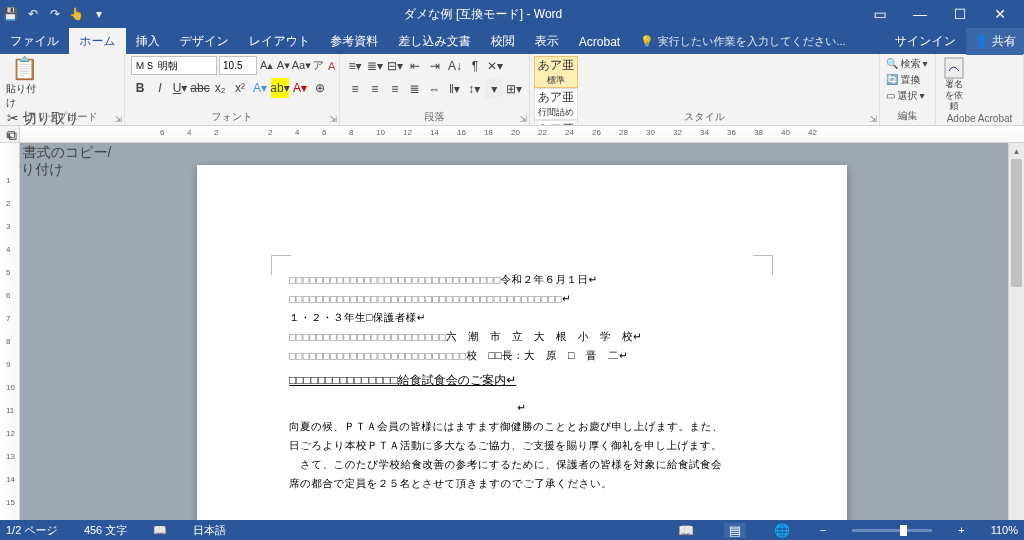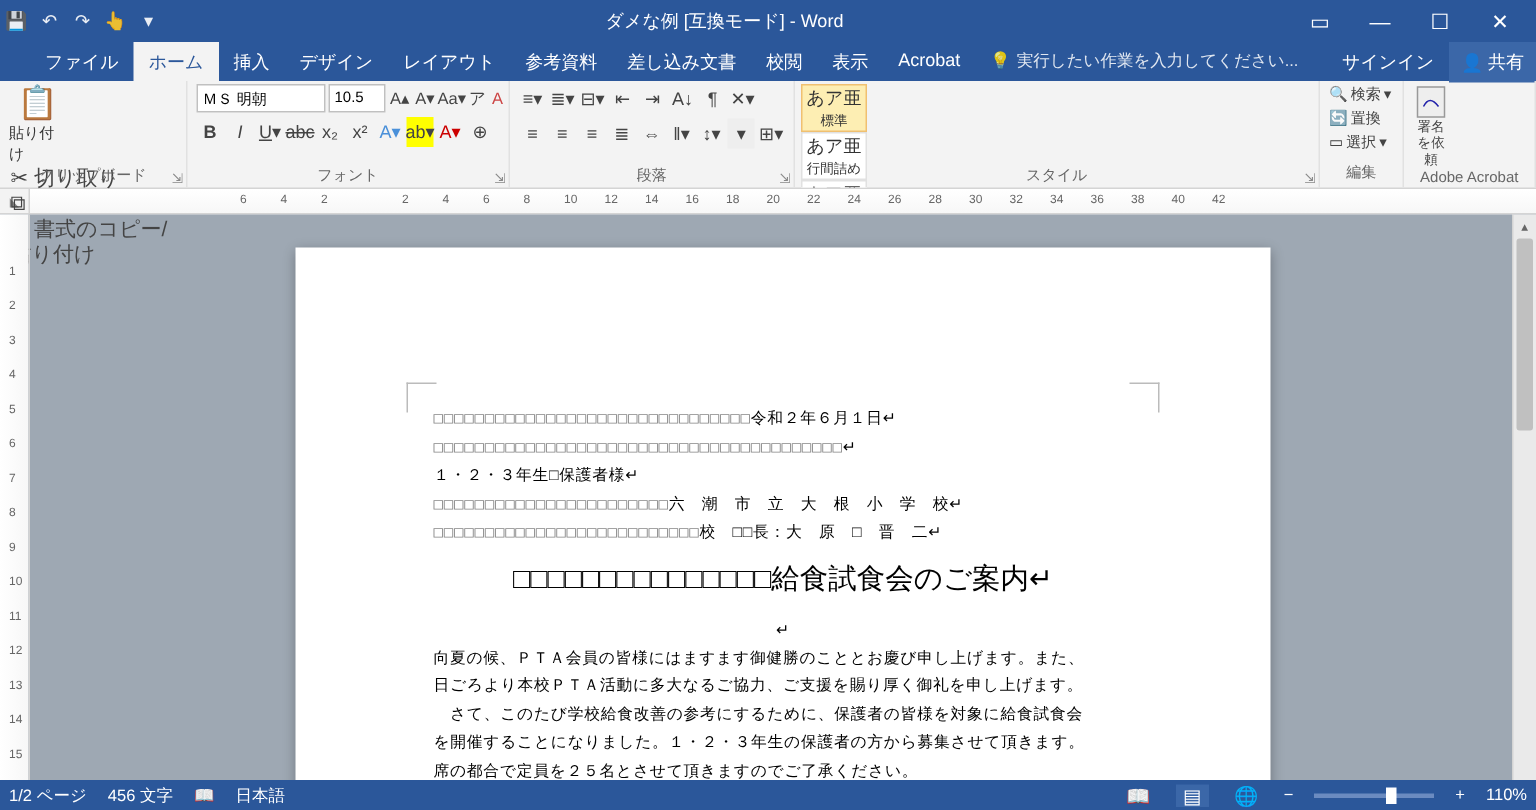--- a/index.html
+++ b/index.html
@@ -3,21 +3,21 @@
 <meta charset="utf-8">
 <style>
 * { margin: 0; padding: 0; box-sizing: border-box; font-family: "Meiryo UI", "Yu Gothic UI", sans-serif; }
 body { background: #f3f3f3; width: 1024px; height: 540px; overflow: hidden; font-size: 11px; }
 .titlebar { background: #2b579a; height: 28px; display: flex; align-items: center; color: #fff; padding: 0 4px; }
 .qat { display: flex; gap: 8px; align-items: center; }
 .qat .icon { width: 14px; height: 14px; display: inline-flex; align-items: center; justify-content: center; font-size: 12px; opacity: .9; }
 .titlebar .title { flex: 1; text-align: center; font-size: 12px; }
 .winctl { display: flex; gap: 0; }
 .winctl div { width: 40px; height: 28px; display: flex; align-items: center; justify-content: center; font-size: 14px; }
-.tabrow { background: #2b579a; height: 26px; display: flex; align-items: flex-start; color: #fff; font-size: 12px; padding-left: 20px; }
+.tabrow { background: #2b579a; height: 26px; display: flex; align-items: center; color: #fff; font-size: 12px; padding-left: 0; }
 .tab { padding: 5px 10px 4px; cursor: pointer; }
 .tab.active { background: #f3f3f3; color: #2b579a; }
 .tab.tell { font-size: 11px; opacity: .85; display: flex; align-items: center; gap: 4px; }
 .tabspacer { flex: 1; }
 .signin { padding: 5px 10px; font-size: 12px; }
 .share { background: #3b67a8; padding: 5px 8px; font-size: 12px; display: flex; align-items: center; gap: 3px; }
 .ribbon { background: #f3f3f3; height: 72px; border-bottom: 1px solid #d4d4d4; display: flex; }
 .group { border-right: 1px solid #e1e1e1; padding: 2px 6px 0; display: flex; flex-direction: column; position: relative; }
 .group .label { position: absolute; bottom: 1px; left: 0; right: 0; text-align: center; font-size: 10px; color: #666; }
 .group .label .launcher { position: absolute; right: 2px; bottom: 0; font-size: 9px; color: #888; }
@@ -49,24 +49,24 @@
 .docarea { display: flex; height: 383px; background: #9ea8b3; }
 .vruler { width: 20px; background: linear-gradient(90deg,#fff,#f7f7f7); border-right: 1px solid #d4d4d4; font-size: 8px; color: #666; position: relative; }
 .vruler .tick { position: absolute; left: 6px; }
 .page-scroll { flex: 1; overflow: hidden; display: flex; justify-content: center; padding-top: 22px; }
 .page { background: #fff; width: 650px; height: 800px; box-shadow: 0 2px 8px rgba(0,0,0,.3); position: relative; }
 .page .cropmark { position: absolute; width: 20px; height: 20px; }
 .cm-tl { left: 74px; top: 90px; border-left: 1px solid #bbb; border-top: 1px solid #bbb; }
 .cm-tr { right: 74px; top: 90px; border-right: 1px solid #bbb; border-top: 1px solid #bbb; }
 .content { position: absolute; top: 105px; left: 92px; right: 92px; font-family: "MS Mincho", serif; font-size: 10.5px; color: #000; line-height: 1.8; }
 .content .line { white-space: nowrap; letter-spacing: .5px; }
-.content .title { font-size: 19px; text-align: center; margin: 6px 0; }
+.content .title { font-size: 12px; text-align: left; margin: 6px 0; text-decoration: underline; }
 .content .line .sq { color: #888; font-family: monospace; }
 .para2 { letter-spacing: .3px; }
-.statusbar { position: absolute; bottom: 0; left: 0; right: 0; height: 20px; background: #2b579a; color: #fff; font-size: 11px; display: flex; align-items: center; padding: 0 6px; gap: 14px; }
+.statusbar { position: absolute; bottom: 0; left: 0; right: 0; height: 20px; background: #2b579a; color: #fff; font-size: 11px; display: flex; align-items: center; padding: 0 6px; gap: 26px; }
 .statusbar .spacer { flex: 1; }
 .statusbar .vb { width: 22px; text-align: center; font-size: 13px; }
 .zoom-slider { width: 80px; height: 3px; background: #6b8bc0; position: relative; }
 .zoom-slider .thumb { width: 7px; height: 11px; background: #fff; position: absolute; top: -4px; left: 48px; }
 .scrollbar { position: absolute; right: 0; top: 143px; width: 16px; bottom: 20px; background: #eaeaea; border-left: 1px solid #d4d4d4; }
 .scrollbar .up, .scrollbar .down { height: 16px; text-align: center; font-size: 9px; color: #666; line-height: 16px; }
 .scrollbar .track { position: absolute; top: 16px; bottom: 16px; left: 0; right: 0; }
 .scrollbar .thumb { background: #c0c0c0; position: absolute; left: 2px; right: 2px; top: 0; height: 128px; border-radius: 2px; }
 </style>
 </head>
@@ -279,21 +279,20 @@
         <div class="line"><span class="sq">□□□□□□□□□□□□□□□□□□□□□□□□□□□□□□□</span><span>令和２年６月１日</span>↵</div>
         <div class="line"><span class="sq">□□□□□□□□□□□□□□□□□□□□□□□□□□□□□□□□□□□□□□□□</span>↵</div>
         <div class="line"><span>１・２・３年生□保護者様</span>↵</div>
         <div class="line"><span class="sq">□□□□□□□□□□□□□□□□□□□□□□□</span><span>六　潮　市　立　大　根　小　学　校</span>↵</div>
         <div class="line"><span class="sq">□□□□□□□□□□□□□□□□□□□□□□□□□□</span><span>校　□□長：大　原　□　晋　二</span>↵</div>
         <div class="title"><span class="sq">□□□□□□□□□□□□□□□</span><span>給食試食会のご案内</span>↵</div>
         <div class="line" style="text-align:center">↵</div>
         <div class="line para2">向夏の候、ＰＴＡ会員の皆様にはますます御健勝のこととお慶び申し上げます。また、</div>
         <div class="line para2">日ごろより本校ＰＴＡ活動に多大なるご協力、ご支援を賜り厚く御礼を申し上げます。</div>
         <div class="line para2"><span>　</span><span>さて、このたび学校給食改善の参考にするために、保護者の皆様を対象に給食試食会</span></div>
-        <div class="line para2">を開催することになりました。１・２・３年生の保護者の方から募集させて頂きます。</div>
         <div class="line para2">席の都合で定員を２５名とさせて頂きますのでご了承ください。</div>
       </div>
     </div>
   </div>
 </div>
 
 <div class="scrollbar">
   <div class="up">▴</div>
   <div class="track">
       <div class="thumb"></div>

